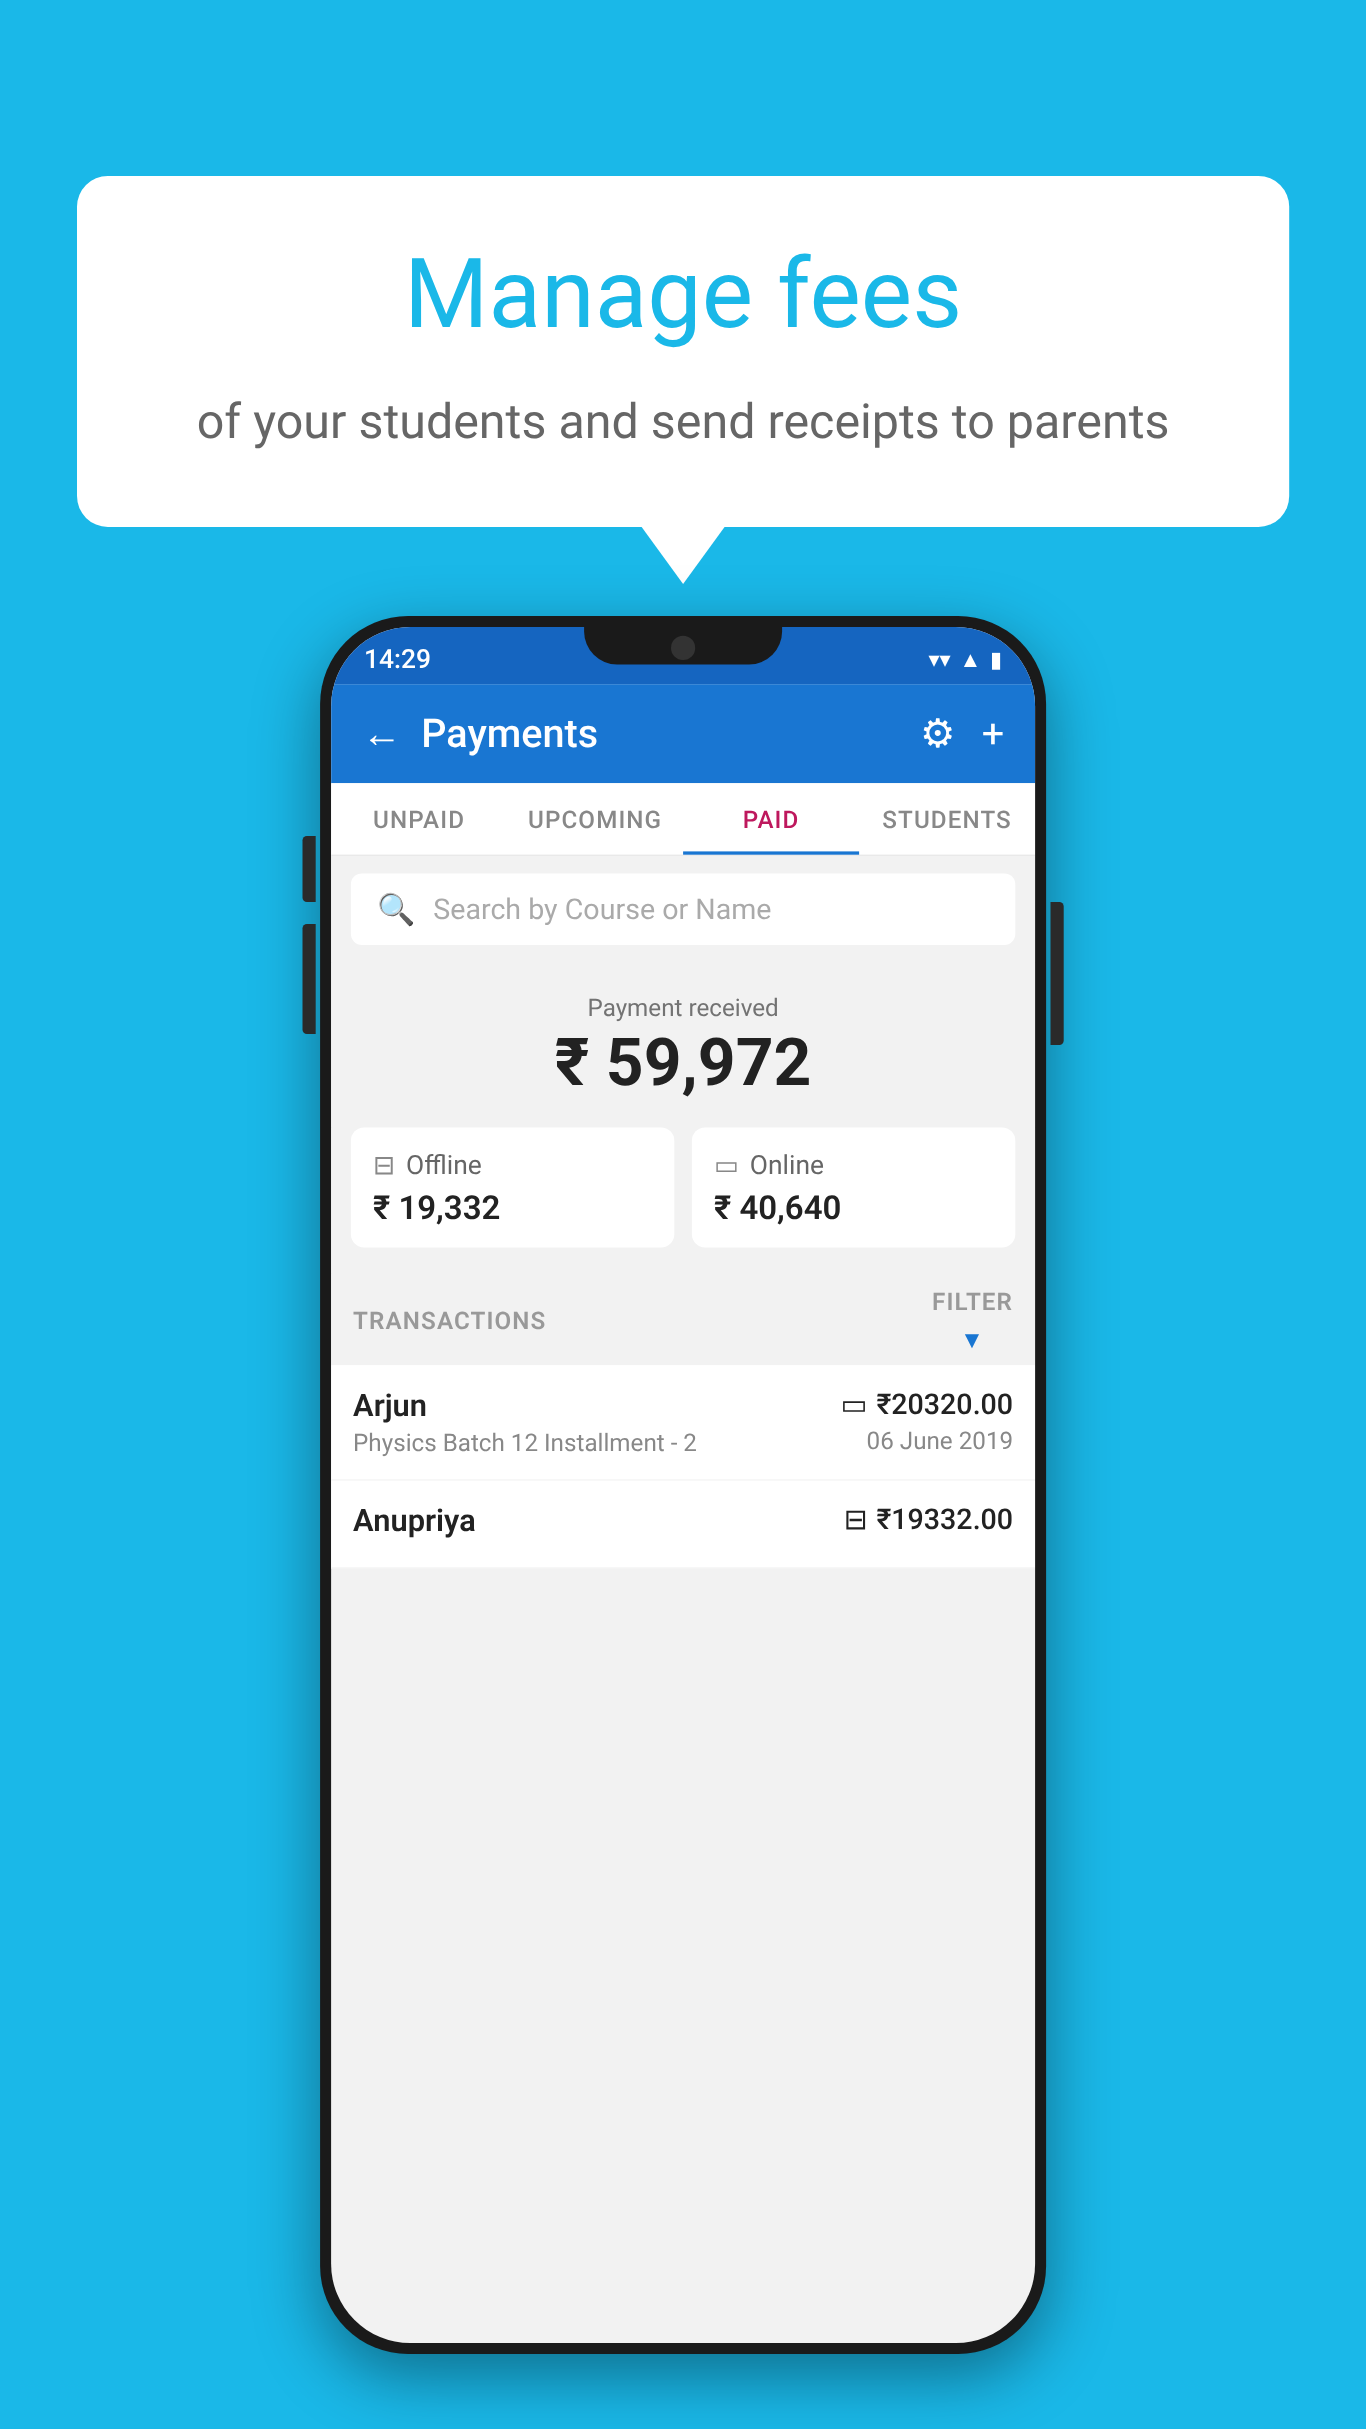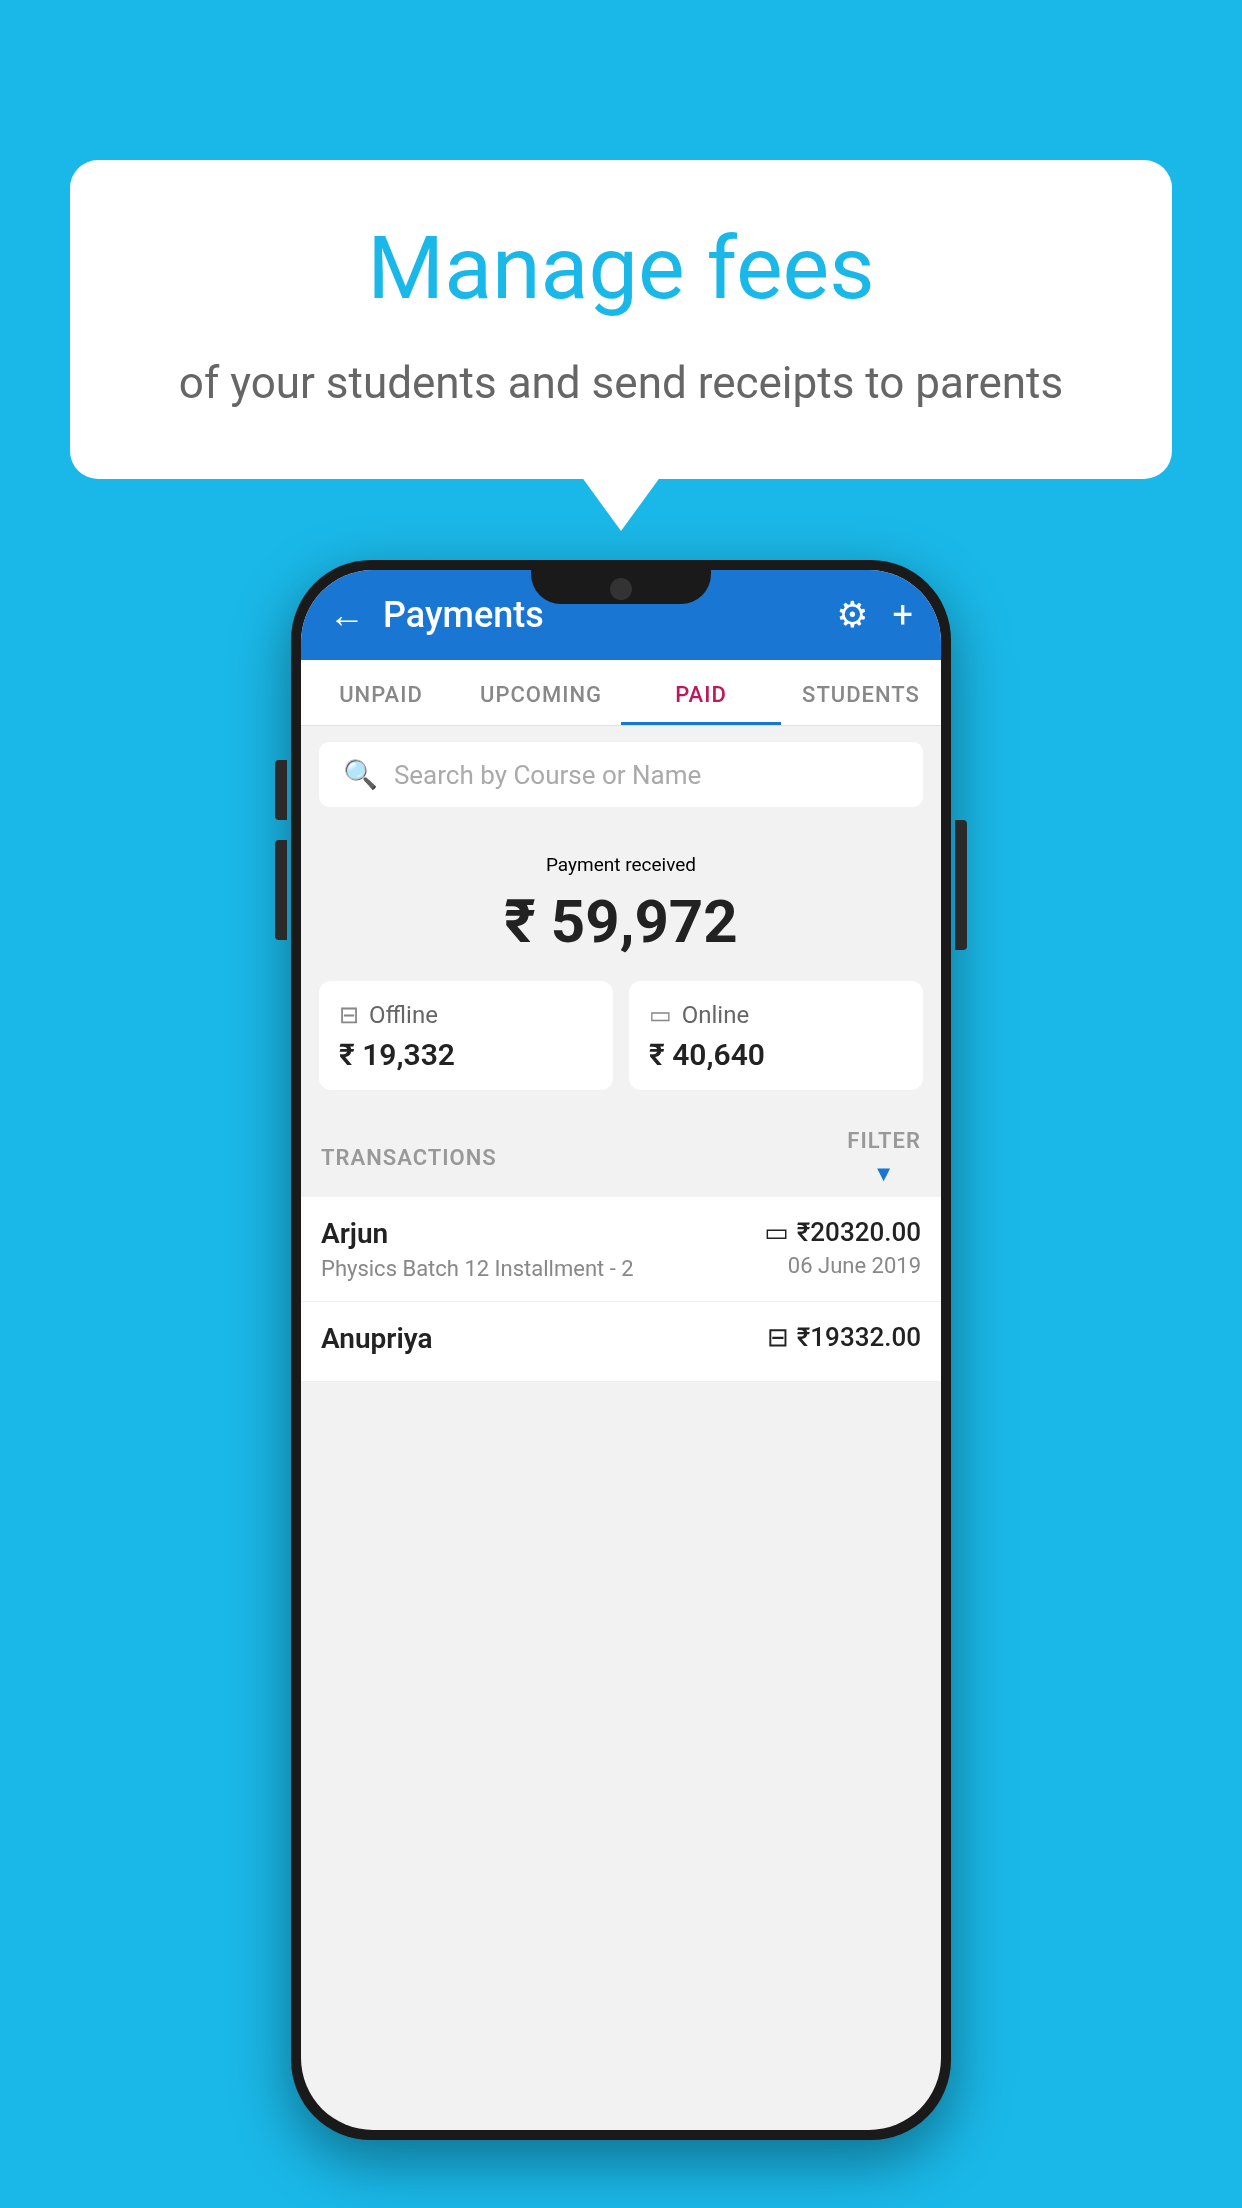--- a/index.html
+++ b/index.html
@@ -214,23 +214,22 @@
       font-size: 26px;
     }
 
     
     .payment-summary {
       background: #f2f2f2;
       text-align: center;
       padding: 30px 20px 24px;
     }
     .payment-received-label {
-      color: #000000;
-      font-size: 19px;
-      margin-bottom: 10px;
+      color: #737373;
+      font-size: 22px;
     }
     .payment-amount {
       font-size: 60px;
       font-weight: 700;
       color: #222;
     }
 
     
     .payment-cards {
       background: #f2f2f2;
@@ -377,20 +376,28 @@
   <div class="side-button-left"></div>
   <div class="side-button-left2"></div>
   <div class="side-button-right"></div>
 
   <div class="phone-inner">
 
     <div class="phone-notch">
       <div class="phone-camera"></div>
     </div>
 
+    <div class="status-bar">
+      <span class="status-time">14:29</span>
+      <div class="status-icons">
+        <span class="status-icon">▾▾</span>
+        <span class="status-icon">▲</span>
+        <span class="status-icon">▮</span>
+      </div>
+    </div>
 
     <div class="app-header">
       <div class="header-left">
         <span class="back-arrow">←</span>
         <span class="header-title">Payments</span>
       </div>
       <div class="header-right">
         <span class="header-icon">⚙</span>
         <span class="header-icon">+</span>
       </div>

